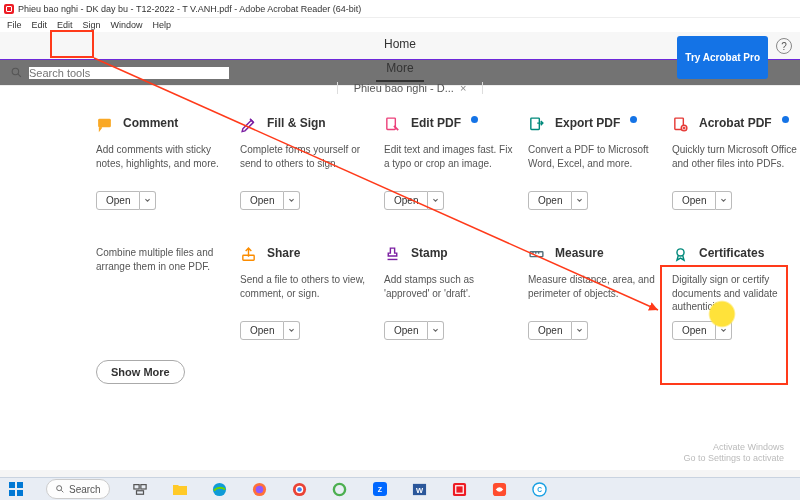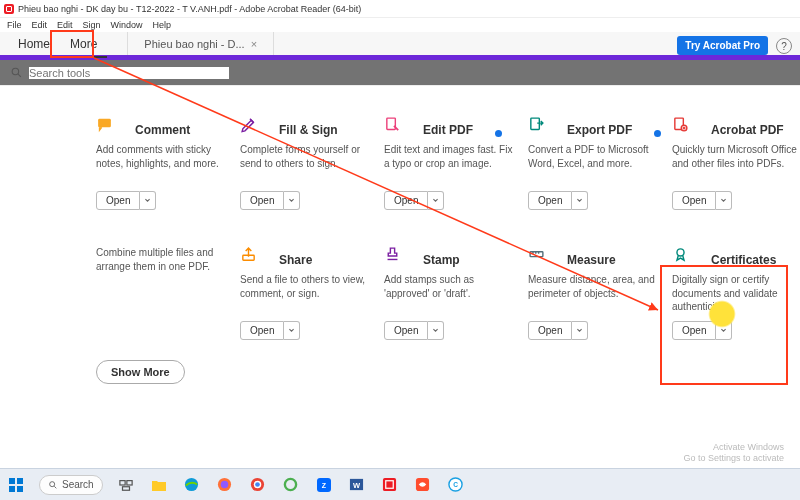--- a/index.html
+++ b/index.html
@@ -8,56 +8,56 @@
 
 .titlebar { height: 18px; background: #fff; border-bottom: 1px solid #eee; display: flex; align-items: center; padding: 0 4px; font-size: 9px; color: #333; }
 .titlebar .logo { width: 10px; height: 10px; background: #ed1c24; margin-right: 4px; border-radius: 2px; position: relative; }
 .titlebar .logo::after { content:""; position:absolute; inset:2px; border:1px solid #fff; border-radius:1px; }
 
 
 .menubar { height: 14px; background: #fff; display: flex; align-items: center; font-size: 9px; color: #333; padding-left: 2px; }
 .menubar span { padding: 0 5px; }
 
 
-.tabbar { height: 28px; background: #f7f7f7; border-bottom: 5px solid #6d28d9; display: flex; align-items: flex-start; padding: 0 8px; position: relative; }
+.tabbar { height: 28px; background: #f7f7f7; border-bottom: 1px solid #6d28d9; display: flex; align-items: center; padding: 0 8px; position: relative; flex-direction: column; }
 .tabbtn { font-size: 12px; padding: 5px 10px; color: #333; cursor: pointer; }
 .tabbtn.active { border-bottom: 2px solid #333; font-weight: 500; }
 .doc-tab { display: flex; align-items: center; margin-left: 20px; border-left: 1px solid #ddd; border-right: 1px solid #ddd; height: 100%; padding: 0 16px; font-size: 11px; color: #555; }
 .doc-tab .x { margin-left: 6px; color: #888; }
-.try-btn { position: absolute; right: 32px; top: 4px; background: #1473e6; color: #fff; font-size: 10px; font-weight: 600; padding: 4px 8px; border-radius: 3px; border: none; }
+.try-btn { position: absolute; right: 32px; top: 4px; background: #1473e6; color: #fff; font-size: 10px; font-weight: 600; padding: 16px 8px; border-radius: 3px; border: none; }
 .help-ic { position: absolute; right: 8px; top: 6px; width: 16px; height: 16px; border: 1px solid #888; border-radius: 50%; font-size: 10px; color: #555; display:flex; align-items:center; justify-content:center; }
 
 
 .searchrow { height: 26px; background: #737373; border-bottom: 1px solid #eee; display: flex; align-items: center; padding: 0 10px; }
 .searchrow svg { width: 13px; height: 13px; }
 .search-in { border: none; outline: none; font-size: 11px; margin-left: 6px; width: 200px; color: #888; }
 
 
 .content { background: #fff; height: calc(500px - 18px - 14px - 28px - 26px - 30px); padding: 30px 20px 0 96px; overflow: hidden; }
 .grid { display: grid; grid-template-columns: repeat(5, 132px); column-gap: 12px; row-gap: 36px; }
 .card { width: 132px; }
-.card-h { display: flex; align-items: flex-end; margin-bottom: 6px; gap: 22px; }
+.card-h { display: flex; align-items: flex-start; margin-bottom: 6px; gap: 10px; }
 .card-ic { width: 17px; height: 17px; flex-shrink: 0; }
 .card-title { font-size: 12px; font-weight: 600; color: #333; white-space: nowrap; }
 .badge { width: 7px; height: 7px; background: #1473e6; border-radius: 50%; flex-shrink: 0; }
 .card-desc { font-size: 10px; color: #555; line-height: 1.35; height: 40px; }
 .open-wrap { display: flex; margin-top: 8px; }
 .open-btn { font-size: 10px; padding: 3px 9px; border: 1px solid #bbb; border-radius: 3px 0 0 3px; background: #fff; color: #333; }
 .caret-btn { border: 1px solid #bbb; border-left: none; border-radius: 0 3px 3px 0; background: #fff; width: 16px; display:flex; align-items:center; justify-content:center; }
 .caret-btn svg { width:7px; height:7px; }
 .showmore { margin: 20px 0 0 0; border: 1px solid #aaa; background: #fff; border-radius: 14px; padding: 5px 14px; font-size: 11px; font-weight: 600; color: #333; }
 
 
 .hl-tools { position: absolute; border: 2px solid #ff3a1a; pointer-events: none; }
 .hl-cert { position: absolute; border: 2px solid #ff3a1a; pointer-events: none; }
 .arrow-line { position: absolute; pointer-events: none; }
 .cursor-spot { position: absolute; width: 28px; height: 28px; background: radial-gradient(circle, #ffe23a 0%, #ffe23a 60%, rgba(255,226,58,0) 70%); border-radius: 50%; pointer-events: none; }
 
 
-.taskbar { position: absolute; bottom: 0; left: 0; right: 0; height: 32px; background: #e8edf4; border-top: 1px solid #c9d3e0; display: flex; align-items: center; padding: 0 6px; gap: 13px; }
+.taskbar { position: absolute; bottom: 0; left: 0; right: 0; height: 23px; background: #e8edf4; border-top: 1px solid #c9d3e0; display: flex; align-items: center; padding: 0 6px; gap: 20px; }
 .tb-ic { width: 20px; height: 20px; display: flex; align-items: center; justify-content: center; border-radius: 3px; }
 .tb-search { display: flex; align-items: center; background: #fdfdfd; border: 1px solid #ccc; border-radius: 12px; height: 20px; padding: 0 8px; font-size: 10px; color: #555; gap: 4px; }
 
 .activate { position: absolute; right: 16px; bottom: 36px; text-align: right; color: #bbb; font-size: 9px; line-height: 1.2; }
 </style>
 </head>
 <body>
 
 <div class="titlebar">
   <span class="logo"></span>

